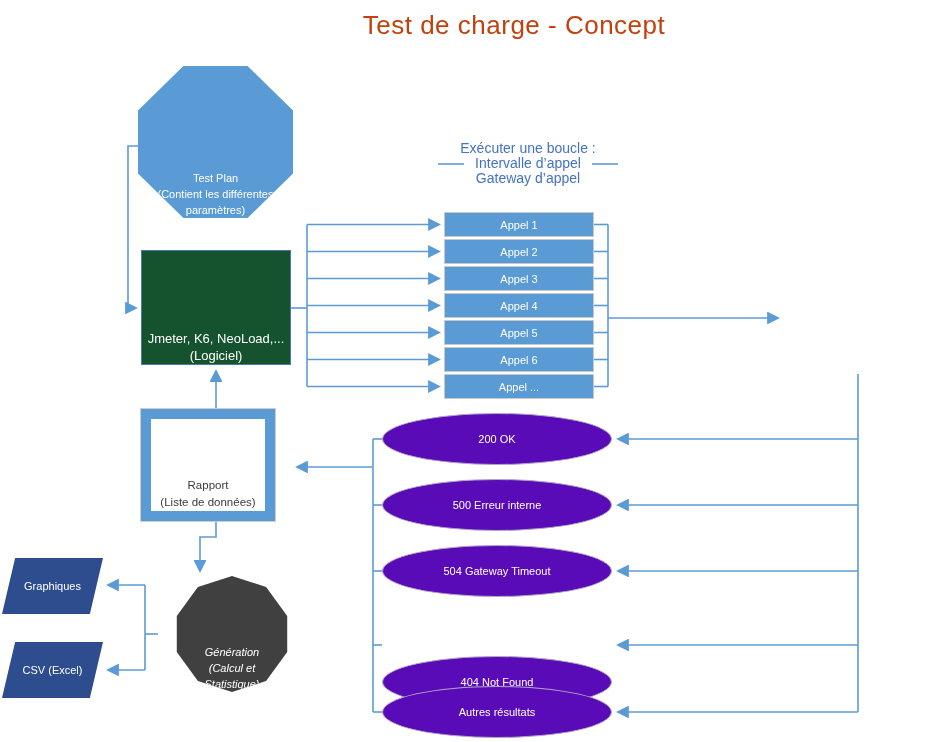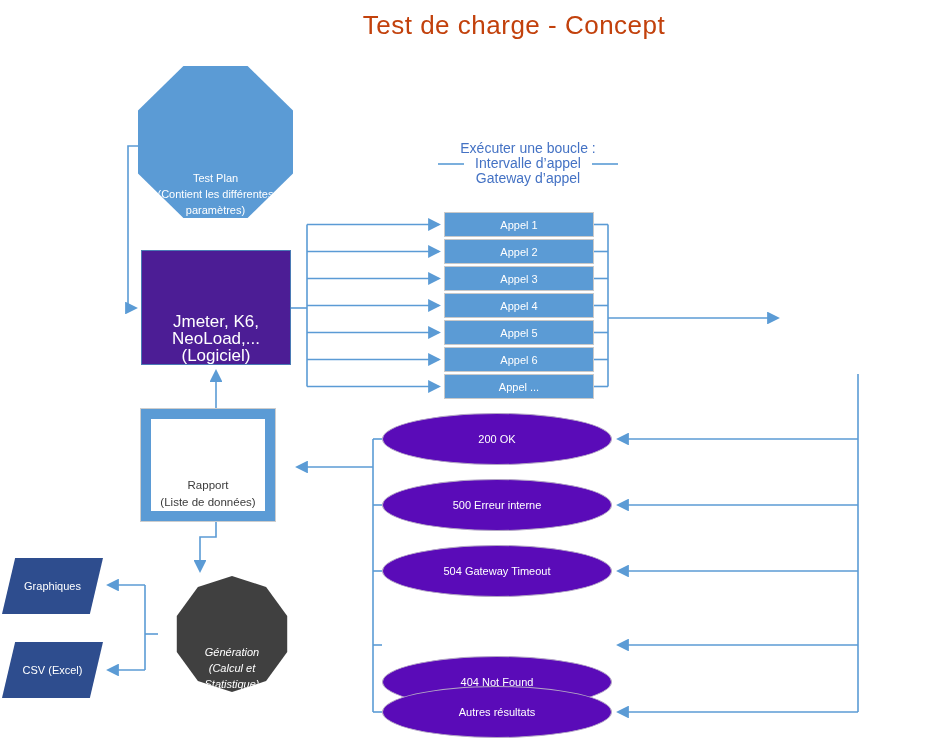--- a/index.html
+++ b/index.html
@@ -13,22 +13,22 @@
   .node span { display:block; }
 
   .title { position:absolute; left:0; top:10px; width:936px; text-align:center;
            padding-left:92px; box-sizing:border-box;
            font-size:26px; color:#c2410c; letter-spacing:0.5px; }
 
   .octagon { left:138px; top:66px; width:155px; height:152px; background:#5b9bd5;
              color:#ffffff; font-size:11px; line-height:16px;
              clip-path:polygon(29.3% 0%,70.7% 0%,100% 29.3%,100% 70.7%,70.7% 100%,29.3% 100%,0% 70.7%,0% 29.3%); }
 
-  .toolbox { left:141px; top:250px; width:150px; height:115px; background:#4c1d95;
-             border:1px solid #4a7ab5; color:#ffffff; font-size:17px; line-height:17px; }
+  .toolbox { left:141px; top:250px; width:150px; height:115px; background:#14532d;
+             border:1px solid #4a7ab5; color:#ffffff; font-size:13px; line-height:17px; }
 
   .loopnote { left:430px; top:141px; width:196px; color:#4472c4;
               font-size:14px; line-height:15px; }
 
   .appels { position:absolute; left:444px; top:212px; width:150px; }
   .appel { box-sizing:border-box; width:150px; height:25px; margin-bottom:2px;
            background:#5b9bd5; border:1px solid #c9c9c9; color:#ffffff; font-size:11px;
            display:flex; align-items:center; justify-content:center; }
 
   .server { left:783px; top:262px; width:149px; height:112px; background:#5b9bd5;

